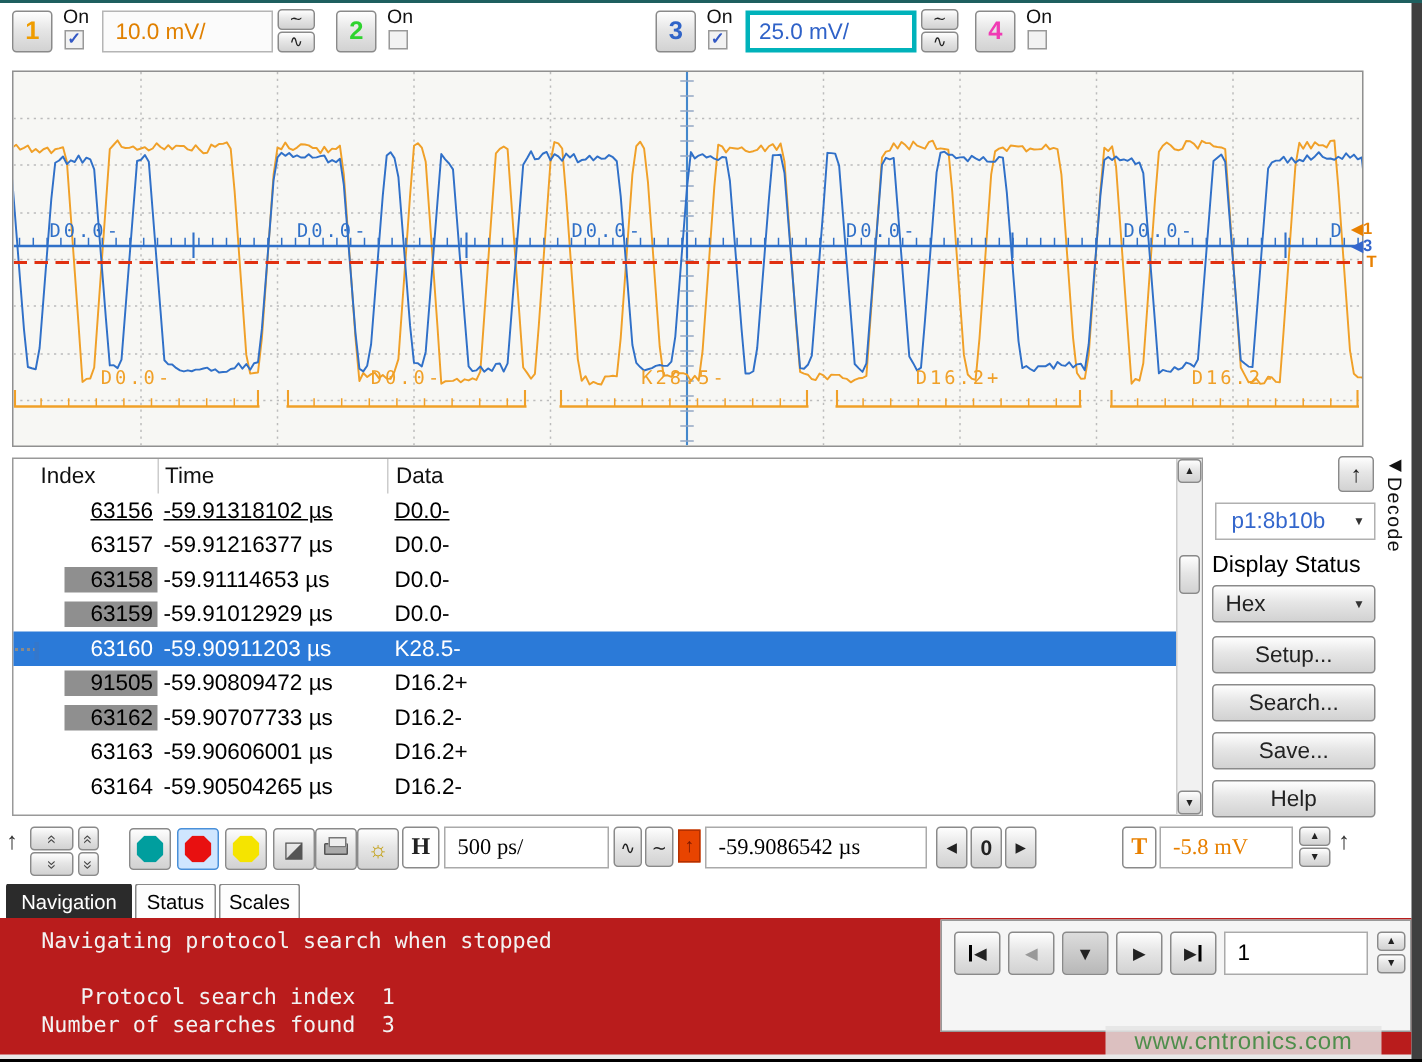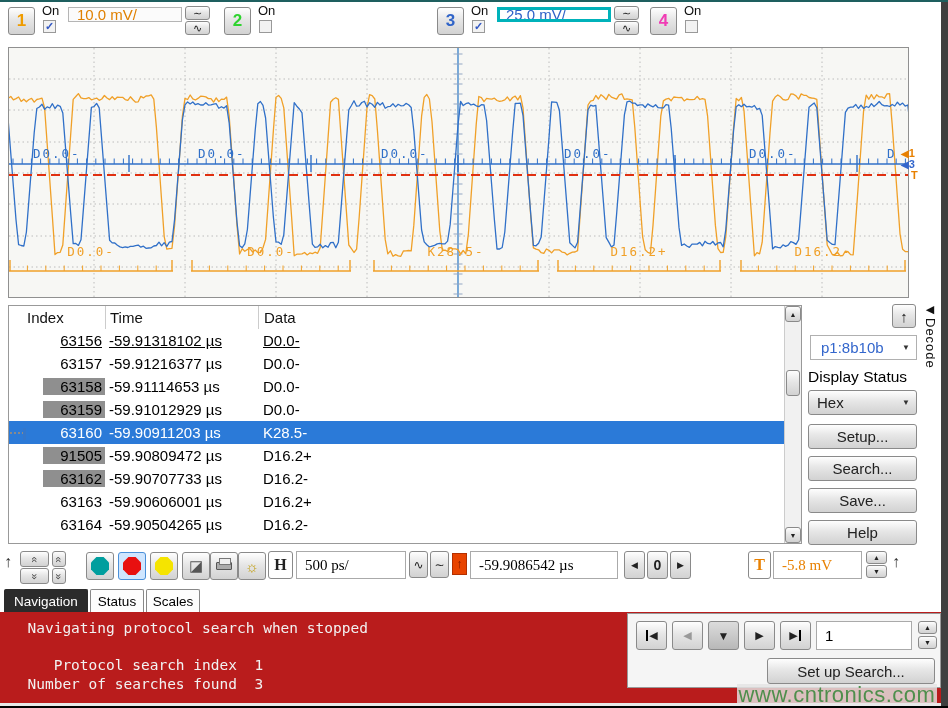--- a/index.html
+++ b/index.html
@@ -8,21 +8,21 @@
        font-family:"Liberation Sans",sans-serif;border-top:2px solid #1e5f5f}
   .b3d{background:linear-gradient(#fefefe,#e6e6e6 45%,#d2d2d2);border:1px solid #8a8a8a;border-radius:3px;
        display:flex;align-items:center;justify-content:center;color:#222}
   
   .topbar{position:absolute;left:0;top:0;width:941px;height:45px;background:#fff}
   .ch{position:absolute;top:4px;height:38px}
   .chbtn{position:absolute;left:0;top:1px;width:27px;height:28px;font-size:17px;font-weight:bold}
   .onlbl{position:absolute;left:34px;top:-3px;font-size:13px;color:#111}
   .cbox{position:absolute;left:35px;top:14px;width:13px;height:13px;background:#f2f2f2;border:1px solid #999;
         font-size:11px;line-height:11px;text-align:center;color:#3358c4;font-weight:bold}
-  .chinput{position:absolute;left:60px;top:1px;width:114px;height:15px;font-size:15px;padding-left:8px;
+  .chinput{position:absolute;left:60px;top:1px;width:114px;height:28px;font-size:15px;padding-left:8px;
            border:1px solid #b5b5b5;background:#fbfbfb;font-family:"Liberation Sans",sans-serif}
   .chinput.focus{border:3px solid #00b2ba;background:#fff;padding-left:6px}
   .wavebtns{position:absolute;left:177px;top:0}
   .wbtn{width:25px;height:14px;margin-bottom:1px;font-size:11px;line-height:10px}
   
   .plot{position:absolute;left:8px;top:45px;width:901px;height:251px;background:#f7f7f4;
         border:1px solid #909090;overflow:hidden}
   .edge-marker{position:absolute;font-size:11px;font-weight:bold;line-height:11px;white-space:nowrap}
   .edge-marker .tri{font-size:10px}
   
@@ -89,22 +89,22 @@
   .nbtn{position:absolute;top:7px;width:31px;height:29px;font-size:11px}
   .nbtn .vbar{display:inline-block;width:2px;height:11px;background:#000;margin:0 1px}
   .nbtn.dim{color:#999}
   .nbtn.down{background:linear-gradient(#dcdcdc,#b8b8b8);font-size:12px}
   .nidx{position:absolute;left:188px;top:7px;width:96px;height:29px;font-size:15px;padding-left:8px;
         border:1px solid #aaa;background:#fff;font-family:"Liberation Sans",sans-serif}
   .nspin{position:absolute;left:290px;top:7px}
   .nspin .b3d{width:19px;height:13px;margin-bottom:2px;font-size:7px}
   .setupbtn{position:absolute;left:139px;top:44px;width:168px;height:26px;font-size:15px}
   
-  .wm{position:absolute;left:737px;top:682px;width:200px;height:22px;background:rgba(228,228,228,.82);
-      color:rgba(66,138,66,.92);font-size:22px;line-height:21px;text-align:center;letter-spacing:.5px}
+  .wm{position:absolute;left:737px;top:682px;width:184px;height:22px;background:rgba(228,228,228,.82);
+      color:rgba(66,138,66,.92);font-size:16px;line-height:21px;text-align:center;letter-spacing:.5px}
   .botline{position:absolute;left:0;top:701px;width:948px;height:3px;background:#e8e8e8}
   .botblack{position:absolute;left:0;top:704px;width:948px;height:4px;background:#000}
   .rightstrip{position:absolute;left:941px;top:0;width:7px;height:704px;background:#3f3f3f}
 </style>
 </head>
 <body>
 
 <div id="app">
 
   <div class="topbar">
@@ -512,20 +512,19 @@
     <button class="nbtn b3d" style="left:8px"><span class="vbar"></span>◀</button>
     <button class="nbtn b3d dim" style="left:44px">◀</button>
     <button class="nbtn b3d down" style="left:80px">▼</button>
     <button class="nbtn b3d" style="left:116px">▶</button>
     <button class="nbtn b3d" style="left:152px">▶<span class="vbar"></span></button>
     <input class="nidx" value="1" style="">
     <div class="nspin">
       <button class="b3d">▲</button>
       <button class="b3d">▼</button>
     </div>
-    <button class="setupbtn b3d">Set up Search...</button>
   </div>
 
   <div class="wm">www.cntronics.com</div>
   <div class="botline"></div>
   <div class="botblack"></div>
   <div class="rightstrip"></div>
 </div>
 
 </body></html>

